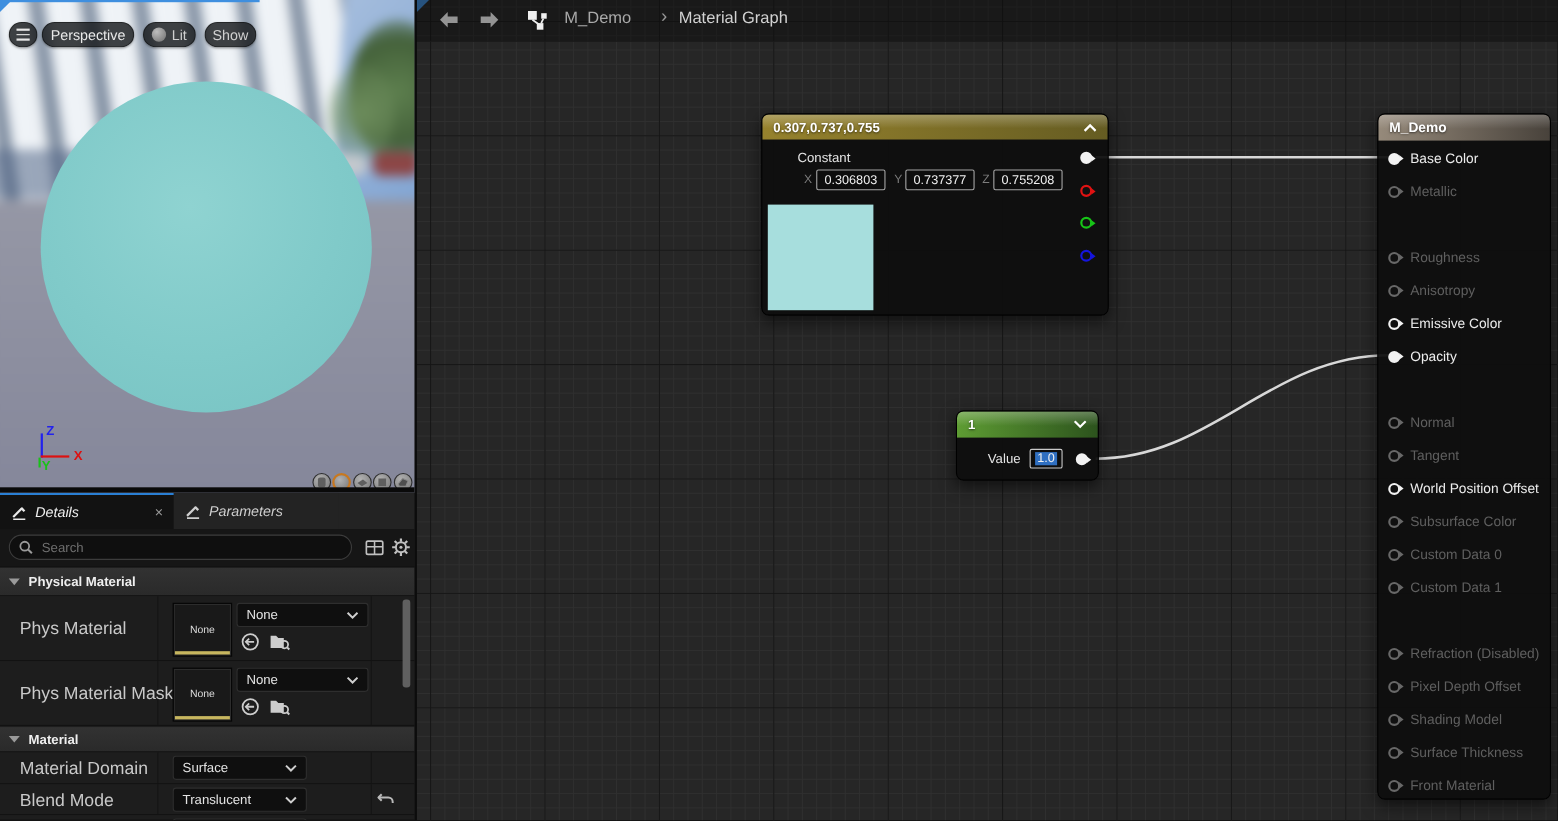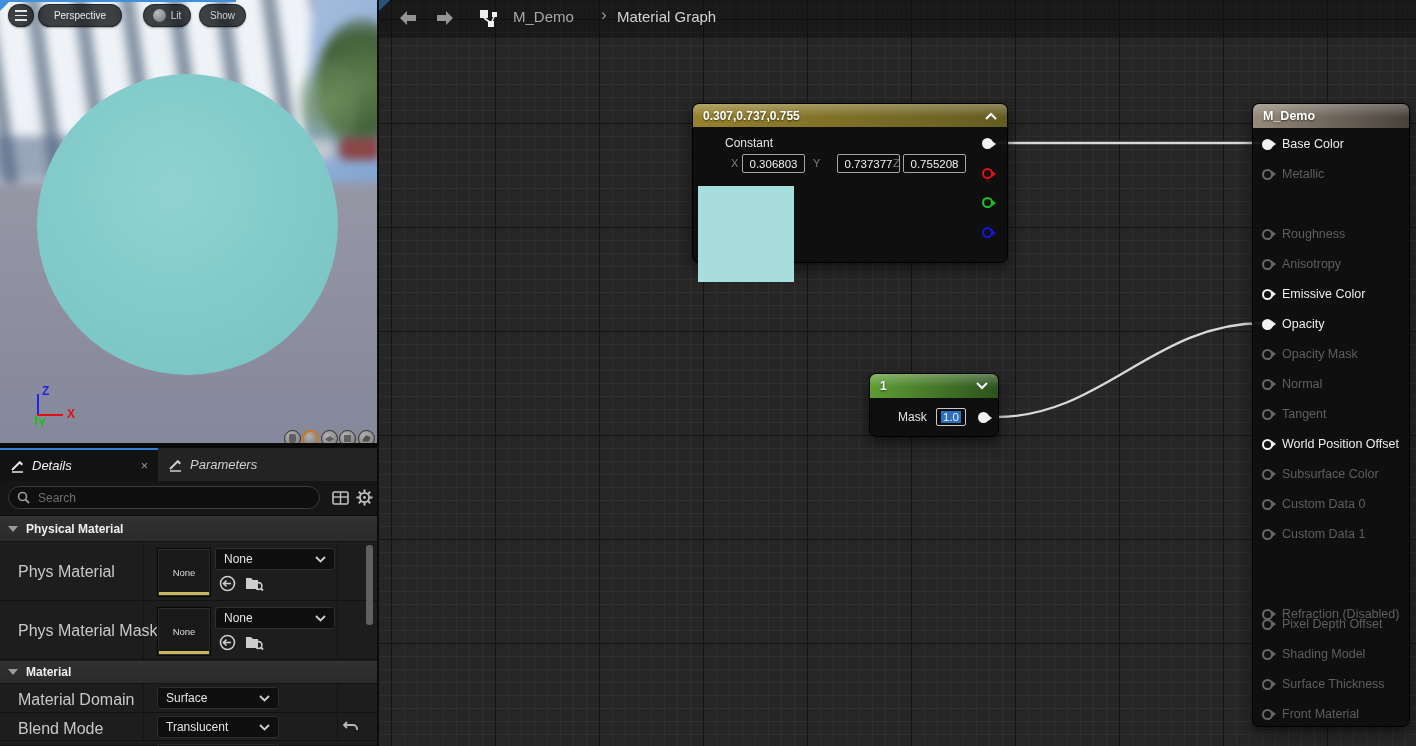--- a/index.html
+++ b/index.html
@@ -18,24 +18,24 @@
   .tree{position:absolute;border-radius:50%;}
   .t1{right:-18px;top:30px;width:90px;height:130px;background:radial-gradient(circle,#5d7f4e 0%,#44613a 60%,rgba(68,97,58,0) 100%);}
   .t2{right:30px;top:70px;width:60px;height:90px;background:radial-gradient(circle,#6d8d5c 0%,rgba(84,112,70,0) 100%);}
   .car1{position:absolute;right:55px;top:152px;width:40px;height:20px;border-radius:8px;background:#c3c8cd;}
   .car2{position:absolute;right:8px;top:150px;width:42px;height:22px;border-radius:8px;background:#8c4646;}
   .ground{position:absolute;left:0;right:0;top:194px;bottom:0;background:linear-gradient(#9597a5,#84869a);}
   #sphere{position:absolute;left:37px;top:74px;width:301px;height:301px;border-radius:50%;
     background:radial-gradient(circle at 45% 38%,#8fd3d1 0%,#80cac9 55%,#76c2c2 100%);}
   .panel-accent-line{left:8px;top:0;width:228px;height:2px;background:#3f8fdf;}
   .corner-tri{width:0;height:0;border-top:11px solid #3f8fdf;border-right:11px solid transparent;}
-  .vbtn{position:absolute;top:4px;height:23px;border-radius:12px;background:rgba(22,24,27,.82);
-    color:#e9e9e9;display:flex;align-items:center;justify-content:center;font-size:10px;
+  .vbtn{position:absolute;top:20px;height:23px;border-radius:12px;background:rgba(22,24,27,.82);
+    color:#e9e9e9;display:flex;align-items:center;justify-content:center;font-size:13px;
     border:1px solid rgba(0,0,0,.4);box-shadow:0 1px 2px rgba(0,0,0,.35);box-sizing:border-box;gap:5px;}
-  .vbtn.dim{color:#cfcfcf;margin-left:13px;}
+  .vbtn.dim{color:#cfcfcf;}
   #menu-btn{left:8px;width:26px;}
   .hamb{display:flex;flex-direction:column;gap:3px;}
   .hamb i{display:block;width:12px;height:1.6px;background:#e6e6e6;}
   .lit-ball{width:13px;height:13px;border-radius:50%;background:radial-gradient(circle at 35% 30%,#bdbdbd,#6e6e6e);}
   
   #gizmo{left:26px;top:386px;width:60px;height:44px;font-size:12px;font-weight:bold;}
   #gizmo .zl{position:absolute;left:11px;top:8px;width:2px;height:22px;background:#2222ee;}
   #gizmo .xl{position:absolute;left:11px;top:28px;width:26px;height:2px;background:#dd1111;}
   #gizmo .yl{position:absolute;left:9px;top:30px;width:2px;height:9px;background:#19c119;}
   #gizmo .zt{position:absolute;left:16px;top:-2px;color:#2222ee;}
@@ -353,49 +353,49 @@
     </svg>
     <span class="crumb" style="left:134px;color:#a9a9a9;">M_Demo</span>
     <span class="crumb" style="left:222px;color:#9a9a9a;font-size:17px;top:5px;">›</span>
     <span class="crumb" style="left:238px;color:#d2d2d2;">Material Graph</span>
 
     <svg class="wires" width="1039" height="746">
       <path d="M 617 143 H 884" fill="none" stroke="#d8d8d8" stroke-width="2.3"></path>
       <path d="M 617 417 C 723 417 775 323 884 323" fill="none" stroke="#d8d8d8" stroke-width="2.3"></path>
     </svg>
 
-    <div class="node" style="left:313px;top:103px;width:316px;height:160px;">
+    <div class="node" style="left:313px;top:103px;width:316px;height:184px;">
       <div class="nhdr hdr-gold" style="height:23px;">
         <span>0.307,0.737,0.755</span>
         <svg class="chev" width="12" height="8">
             <polyline points="1,7 6,2 11,7" fill="none" stroke="#fff" stroke-width="2"></polyline>
           </svg>
       </div>
       <span class="abs" style="left:32px;top:32px;color:#e4e4e4;font-size:12px;">Constant</span>
       <span class="xyz-lbl" style="left:38px;">X</span>
       <input class="numbox abs" style="left: 49px; top: 50px; width: 63px;" value="0.306803">
       <span class="xyz-lbl" style="left:120px;">Y</span>
-      <input class="numbox abs" style="left: 144px; top: 50px; width: 63px;" value="0.737377">
+      <input class="numbox abs" style="left: 130px; top: 50px; width: 63px;" value="0.737377">
       <span class="xyz-lbl" style="left:200px;">Z</span>
       <input class="numbox abs" style="left: 210px; top: 50px; width: 63px;" value="0.755208">
       <div class="abs" style="left:5px;top:82px;width:96px;height:96px;background:#a7dedd;"></div>
       <span class="pin filled outpin" style="--c:#f2f2f2;left:289px;top:34px;"></span>
       <span class="pin outpin" style="--c:#e01212;left:289px;top:64px;"></span>
       <span class="pin outpin" style="--c:#17c417;left:289px;top:93px;"></span>
       <span class="pin outpin" style="--c:#1515dd;left:289px;top:123px;"></span>
     </div>
 
     <div class="node" style="left:490px;top:373px;width:130px;height:64px;">
       <div class="nhdr hdr-green" style="height:24px;">
         <span>1</span>
         <svg class="chev" width="12" height="8">
             <polyline points="1,1 6,6 11,1" fill="none" stroke="#fff" stroke-width="2"></polyline>
           </svg>
       </div>
-      <span class="abs" style="left:28px;top:36px;color:#e4e4e4;font-size:12px;">Mask</span>
+      <span class="abs" style="left:28px;top:36px;color:#e4e4e4;font-size:12px;">Value</span>
       <div class="numbox abs" style="left:66px;top:34px;width:30px;height:18px;border-color:#c9c9c9;display:flex;align-items:center;justify-content:center;">
         <span style="background:#2f6fc1;padding:0 2px;font-size:11.5px;">1.0</span>
       </div>
       <span class="pin filled outpin" style="--c:#f2f2f2;left:108px;top:38px;"></span>
     </div>
 
     <div class="node" style="left:873px;top:103px;width:158px;height:624px;">
       <div class="nhdr hdr-taupe" style="height:24px;font-size:12.5px;">
         <span>M_Demo</span>
       </div>
@@ -416,24 +416,20 @@
           <span>Anisotropy</span>
         </div>
       <div class="mrow act" style="top:175px;">
           <span class="pin"></span>
           <span>Emissive Color</span>
         </div>
       <div class="mrow act" style="top:205px;">
           <span class="pin filled"></span>
           <span>Opacity</span>
         </div>
-      <div class="mrow dim" style="top:235px;">
-          <span class="pin"></span>
-          <span>Opacity Mask</span>
-        </div>
       <div class="mrow dim" style="top:265px;">
           <span class="pin"></span>
           <span>Normal</span>
         </div>
       <div class="mrow dim" style="top:295px;">
           <span class="pin"></span>
           <span>Tangent</span>
         </div>
       <div class="mrow act" style="top:325px;">
           <span class="pin"></span>
@@ -444,21 +440,21 @@
           <span>Subsurface Color</span>
         </div>
       <div class="mrow dim" style="top:385px;">
           <span class="pin"></span>
           <span>Custom Data 0</span>
         </div>
       <div class="mrow dim" style="top:415px;">
           <span class="pin"></span>
           <span>Custom Data 1</span>
         </div>
-      <div class="mrow dim" style="top:475px;margin-top:20px;">
+      <div class="mrow dim" style="top:475px;">
           <span class="pin"></span>
           <span>Refraction (Disabled)</span>
         </div>
       <div class="mrow dim" style="top:505px;">
           <span class="pin"></span>
           <span>Pixel Depth Offset</span>
         </div>
       <div class="mrow dim" style="top:535px;">
           <span class="pin"></span>
           <span>Shading Model</span>

